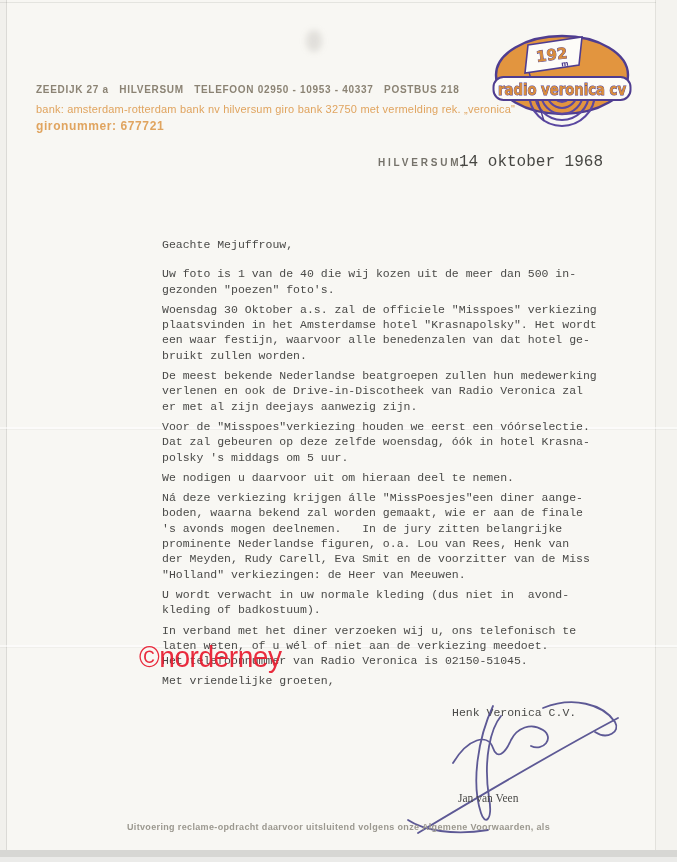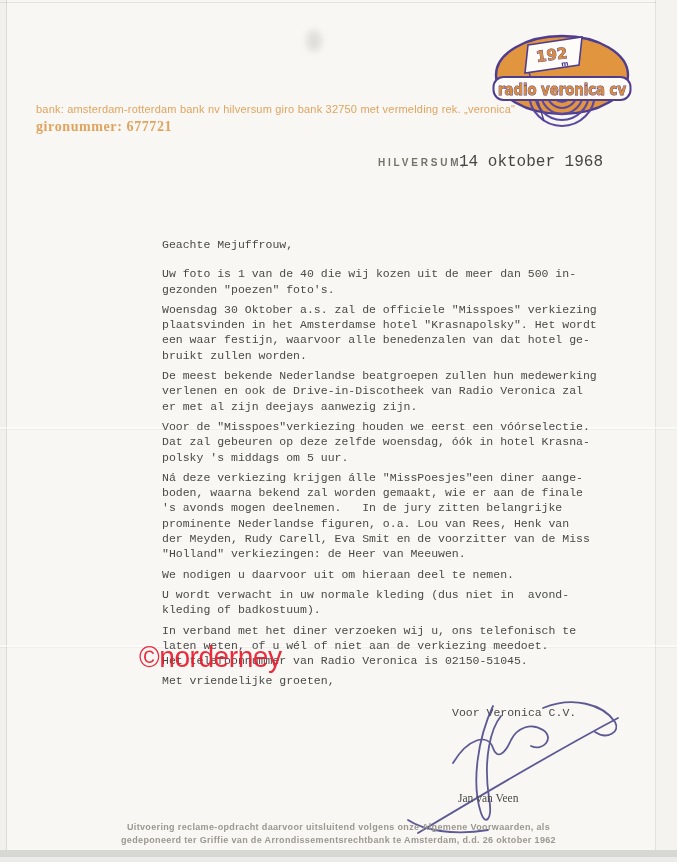--- a/index.html
+++ b/index.html
@@ -28,22 +28,22 @@
     font-size:10px;font-weight:700;letter-spacing:.7px;
     color:#8b8374;white-space:pre;
   }
   .addr2{
     position:absolute;left:36px;top:103px;
     font-size:11px;font-weight:400;letter-spacing:.2px;
     color:#e0a45f;white-space:pre;
   }
   .addr3{
     position:absolute;left:36px;top:119px;
-    font-size:14px;font-weight:600;letter-spacing:.6px;
-    color:#e0a45f;white-space:pre;font-family:Liberation Serif, serif;
+    font-size:12px;font-weight:600;letter-spacing:.6px;
+    color:#e0a45f;white-space:pre;
   }
   .logo{position:absolute;left:492px;top:33px;width:140px;height:100px;}
 
   
   .place{
     position:absolute;left:358px;top:157px;
     font-size:10px;font-weight:600;letter-spacing:2.8px;color:#76736b;padding-left:20px;
   }
   .date{
     position:absolute;left:459px;top:153px;
@@ -96,20 +96,21 @@
   <div class="edge-left"></div>
   <div class="edge-top"></div>
   <div class="edge-right-outside"></div>
   <div class="edge-right"></div>
   <div class="edge-bottom-band"></div>
   <div class="edge-bottom-rest"></div>
   <div class="crease crease-1"></div>
   <div class="crease crease-2"></div>
   <div class="smudge"></div>
 
+  <div class="addr1">ZEEDIJK 27 a   HILVERSUM   TELEFOON 02950 - 10953 - 40337   POSTBUS 218</div>
   <div class="addr2">bank: amsterdam-rotterdam bank nv hilversum giro bank 32750 met vermelding rek. „veronica"</div>
   <div class="addr3">gironummer: 677721</div>
 
   <svg class="logo" viewBox="0 0 140 100">
     <ellipse cx="70" cy="42" rx="66" ry="39" fill="#e2953f" stroke="#4f3d90" stroke-width="2.4"></ellipse>
     <g stroke="#5a47a0" stroke-width="2.1" fill="none">
       <path d="M 61 60 A 9 9 0 0 0 79 60"></path>
       <path d="M 55 60 A 15 15 0 0 0 85 60"></path>
       <path d="M 49 60 A 21 21 0 0 0 91 60"></path>
       <path d="M 43 60 A 27 27 0 0 0 97 60"></path>
@@ -133,47 +134,46 @@
     <div class="para">Woensdag 30 Oktober a.s. zal de officiele "Misspoes" verkiezing
 plaatsvinden in het Amsterdamse hotel "Krasnapolsky". Het wordt
 een waar festijn, waarvoor alle benedenzalen van dat hotel ge-
 bruikt zullen worden.</div>
     <div class="para">De meest bekende Nederlandse beatgroepen zullen hun medewerking
 verlenen en ook de Drive-in-Discotheek van Radio Veronica zal
 er met al zijn deejays aanwezig zijn.</div>
     <div class="para">Voor de "Misspoes"verkiezing houden we eerst een vóórselectie.
 Dat zal gebeuren op deze zelfde woensdag, óók in hotel Krasna-
 polsky 's middags om 5 uur.</div>
+    <div class="para">We nodigen u daarvoor uit om hieraan deel te nemen.</div>
     <div class="para">Ná deze verkiezing krijgen álle "MissPoesjes"een diner aange-
 boden, waarna bekend zal worden gemaakt, wie er aan de finale
 's avonds mogen deelnemen.   In de jury zitten belangrijke
 prominente Nederlandse figuren, o.a. Lou van Rees, Henk van
 der Meyden, Rudy Carell, Eva Smit en de voorzitter van de Miss
 "Holland" verkiezingen: de Heer van Meeuwen.</div>
-    <div class="para">We nodigen u daarvoor uit om hieraan deel te nemen.</div>
     <div class="para">U wordt verwacht in uw normale kleding (dus niet in  avond-
 kleding of badkostuum).</div>
     <div class="para">In verband met het diner verzoeken wij u, ons telefonisch te
 laten weten, of u wél of niet aan de verkiezing meedoet.
 Het telefoonnummer van Radio Veronica is 02150-51045.</div>
     <div class="closing">Met vriendelijke groeten,</div>
   </div>
 
   <div class="watermark">©norderney</div>
 
-  <div class="company">Voor Veronica C.V.</div>
+  <div class="company">Henk Veronica C.V.</div>
   <svg class="signature-svg" viewBox="0 0 240 150">
     <g fill="none" stroke="#433e85" stroke-width="1.8" stroke-linecap="round" opacity="0.85">
       <path d="M100,18 C85,50 78,95 88,125 C92,138 100,132 96,110 C90,70 98,40 108,28"></path>
       <path d="M60,75 C75,50 95,45 100,60 C104,72 112,66 118,52 C124,40 138,34 150,42 C162,50 150,64 138,58"></path>
       <path d="M25,145 C70,118 150,70 225,30"></path>
       <path d="M150,20 C180,8 210,16 222,34 C228,44 214,52 202,44"></path>
       <path d="M15,132 C30,142 60,148 95,142"></path>
     </g>
   </svg>
   <div class="signer">Jan van Veen</div>
 
   <div class="footer">
     <div>Uitvoering reclame-opdracht daarvoor uitsluitend volgens onze Algemene Voorwaarden, als</div>
-    <div>gedeponeerd ter Griffie van de Arrondissementsrechtbank te Amsterdam, d.d. 26 oktober 1962</div>
   </div>
 
 </div>
 
 </body></html>

